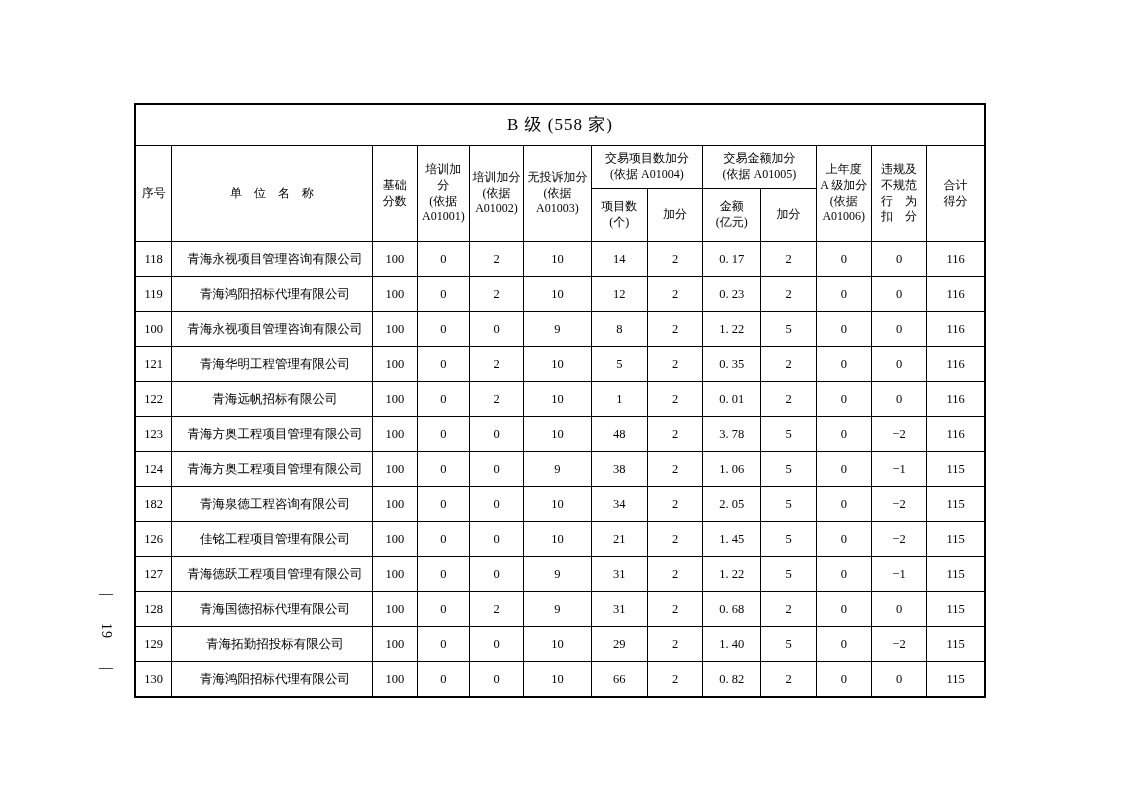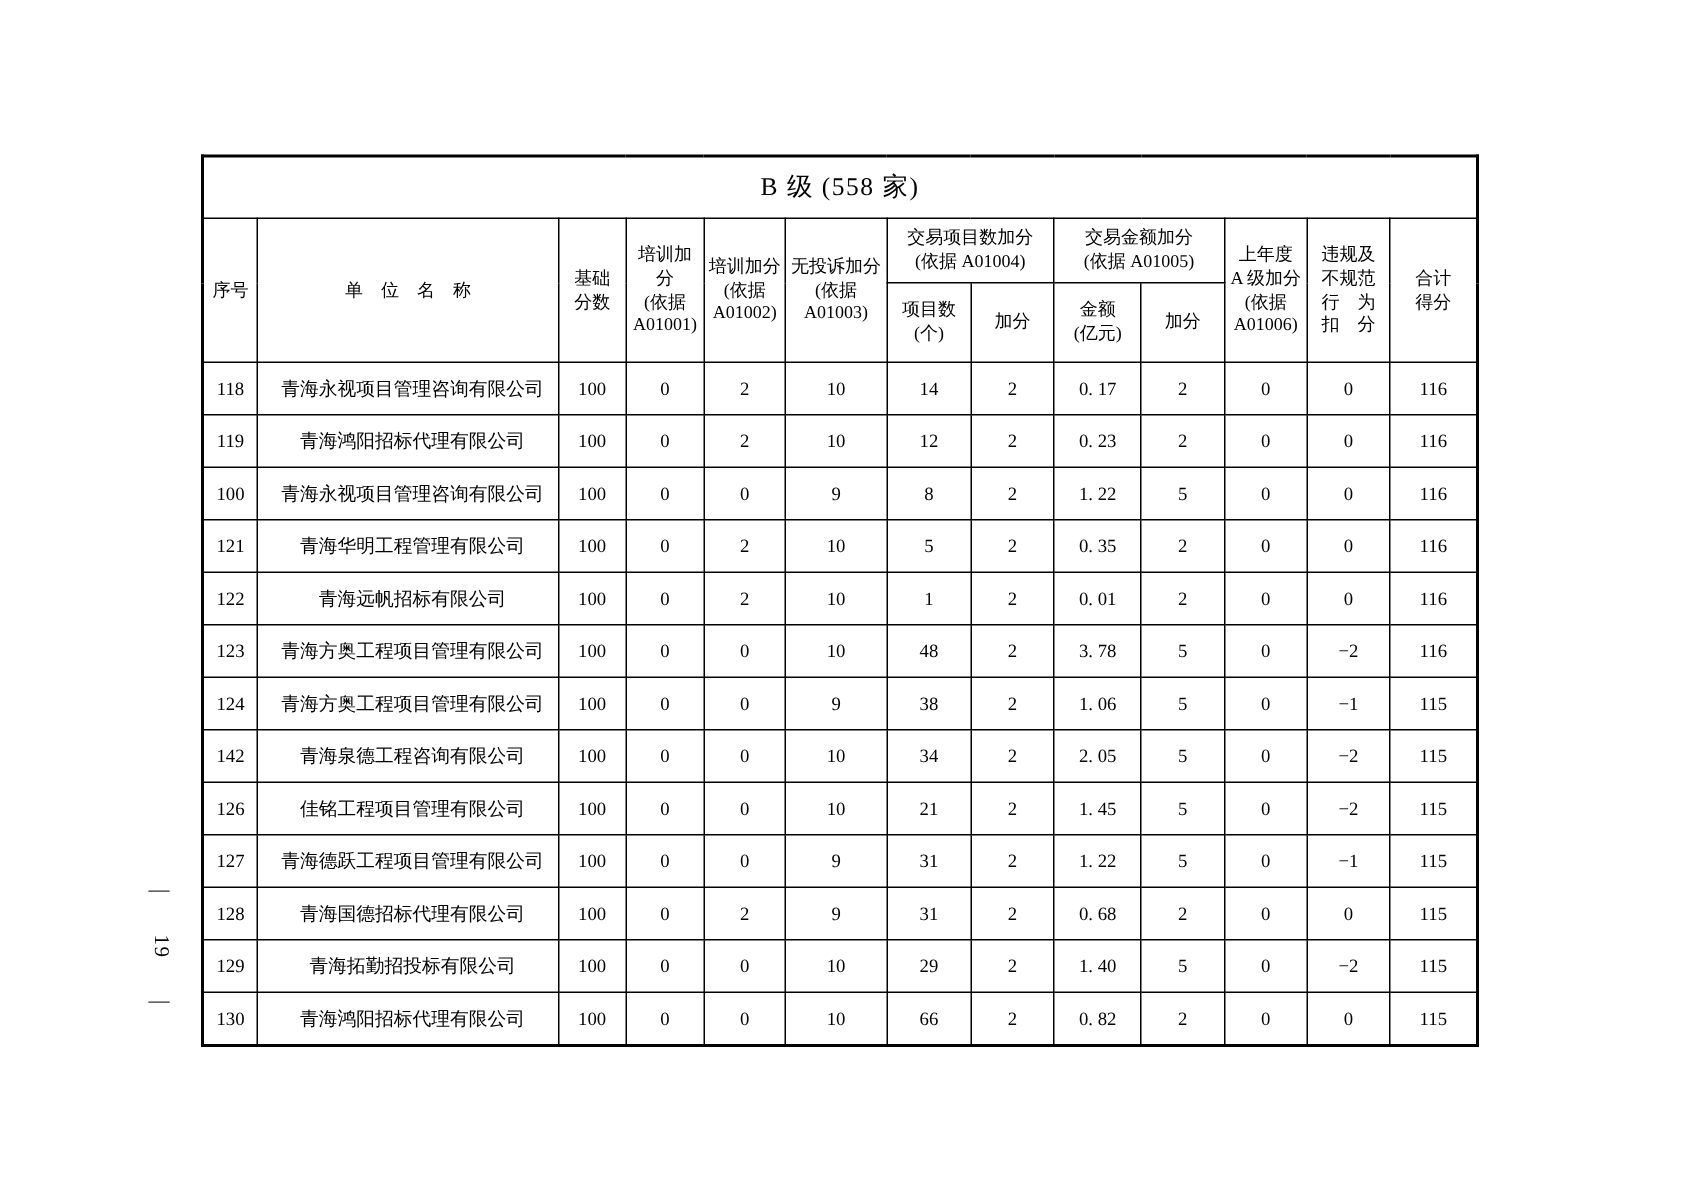--- a/index.html
+++ b/index.html
@@ -201,21 +201,21 @@
         <td>9</td>
         <td>38</td>
         <td>2</td>
         <td>1. 06</td>
         <td>5</td>
         <td>0</td>
         <td>−1</td>
         <td>115</td>
       </tr>
       <tr>
-        <td>142</td>
+        <td>182</td>
         <td class="name-cell">青海泉德工程咨询有限公司</td>
         <td>100</td>
         <td>0</td>
         <td>0</td>
         <td>10</td>
         <td>34</td>
         <td>2</td>
         <td>2. 05</td>
         <td>5</td>
         <td>0</td>

